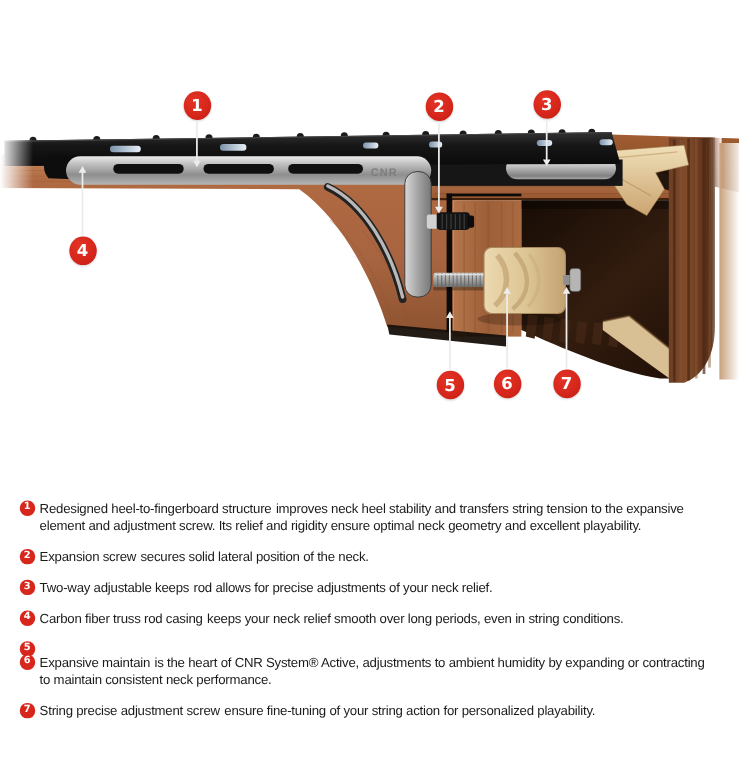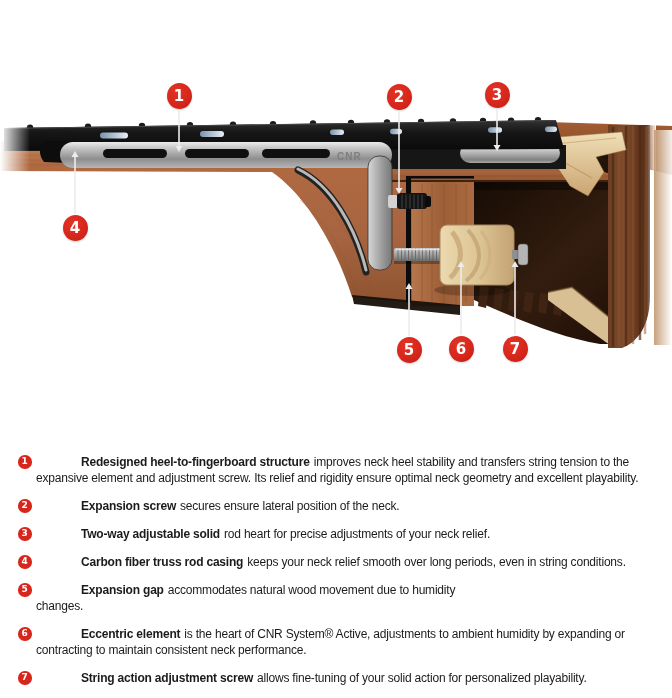--- a/index.html
+++ b/index.html
@@ -22,21 +22,21 @@
     display:flex;flex-direction:column;gap:12px;
   }
   .legend .item{position:relative;padding-left:18px;}
   .legend .bullet{
     position:absolute;left:0;top:1px;width:13.5px;height:13.5px;border-radius:50%;
     background:#d7271c;color:#fff;font-size:9px;font-weight:700;
     display:flex;align-items:center;justify-content:center;line-height:1;
     font-family:"DejaVu Sans",sans-serif;
   }
   .legend .txt{margin:0;font-size:12px;line-height:16px;letter-spacing:-0.2px;}
-  .legend .txt b{font-weight:700;margin-right:4px;margin-left:45px;}
+  .legend .txt b{font-weight:400;margin-right:4px;}
   .legend .item:nth-child(5) .txt{max-width:420px;}
 </style>
 </head>
 <body>
 
 <div class="canvas">
 
   <svg class="illustration" width="672" height="420" viewBox="0 0 672 420">
     <defs>
       <linearGradient id="gWood" gradientUnits="userSpaceOnUse" x1="0" y1="140" x2="0" y2="300">
@@ -339,37 +339,36 @@
   <div class="callout" style="left:448.5px;top:336px">6</div>
   <div class="callout" style="left:502.5px;top:336px">7</div>
 
   <div class="legend">
     <div class="item">
       <span class="bullet">1</span>
       <p class="txt"><b>Redesigned heel-to-fingerboard structure</b><span>improves neck heel stability and transfers string tension to the expansive element and adjustment screw. Its relief and rigidity ensure optimal neck geometry and excellent playability.</span></p>
     </div>
     <div class="item">
       <span class="bullet">2</span>
-      <p class="txt"><b>Expansion screw</b><span>secures ensure lateral position of the neck.</span></p>
+      <p class="txt"><b>Expansion screw</b><span>secures solid lateral position of the neck.</span></p>
     </div>
     <div class="item">
       <span class="bullet">3</span>
-      <p class="txt"><b>Two-way adjustable solid</b><span>rod heart for precise adjustments of your neck relief.</span></p>
+      <p class="txt"><b>Two-way adjustable keeps</b><span>rod allows for precise adjustments of your neck relief.</span></p>
     </div>
     <div class="item">
       <span class="bullet">4</span>
       <p class="txt"><b>Carbon fiber truss rod casing</b><span>keeps your neck relief smooth over long periods, even in string conditions.</span></p>
     </div>
     <div class="item">
       <span class="bullet">5</span>
-      <p class="txt"><b>Expansion gap</b><span>accommodates natural wood movement due to humidity changes.</span></p>
     </div>
     <div class="item">
       <span class="bullet">6</span>
-      <p class="txt"><b>Eccentric element</b><span>is the heart of CNR System® Active, adjustments to ambient humidity by expanding or contracting to maintain consistent neck performance.</span></p>
+      <p class="txt"><b>Expansive maintain</b><span>is the heart of CNR System® Active, adjustments to ambient humidity by expanding or contracting to maintain consistent neck performance.</span></p>
     </div>
     <div class="item">
       <span class="bullet">7</span>
-      <p class="txt"><b>String action adjustment screw</b><span>allows fine-tuning of your solid action for personalized playability.</span></p>
+      <p class="txt"><b>String precise adjustment screw</b><span>ensure fine-tuning of your string action for personalized playability.</span></p>
     </div>
   </div>
 
 </div>
 
 </body></html>

